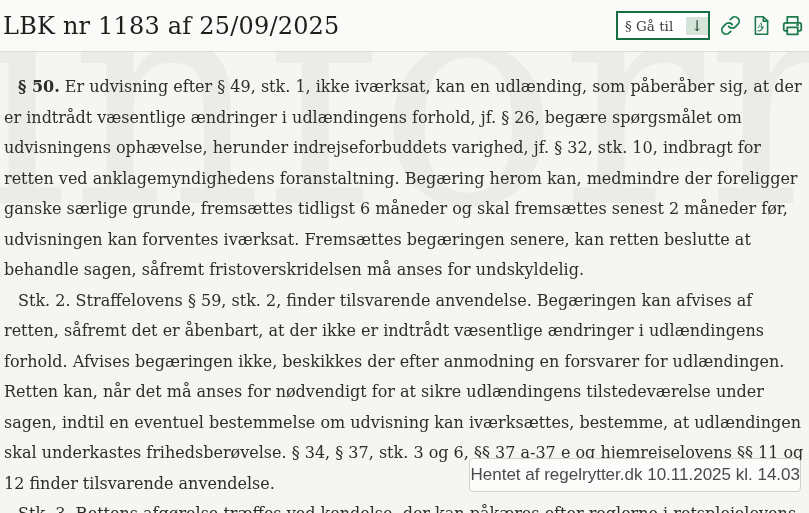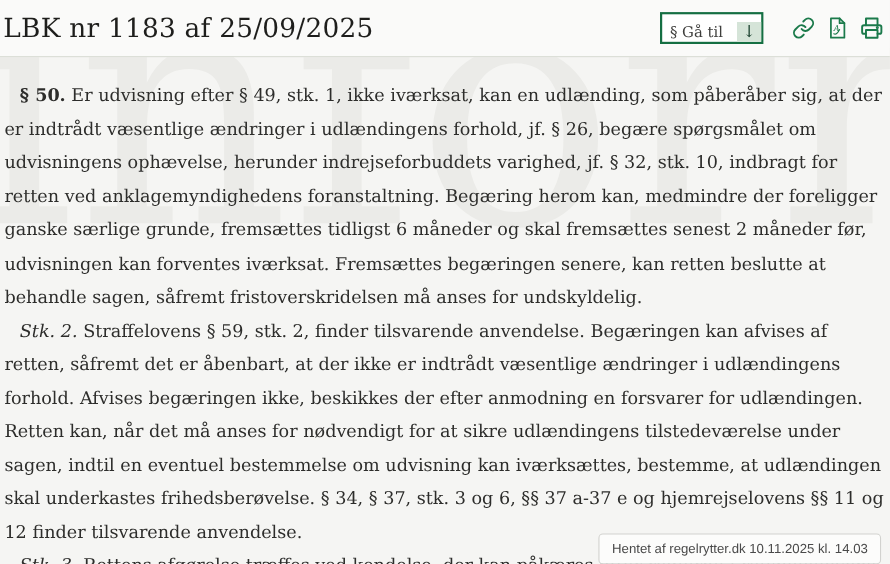--- a/index.html
+++ b/index.html
@@ -26,27 +26,26 @@
   .page-title {
     font-size: 24px;
     color: #1e1e1c;
     letter-spacing: 0.2px;
     flex: 0 0 auto;
   }
   .header-spacer { flex: 1 1 auto; }
 
   .goto-select {
     display: flex;
-    align-items: flex-end;
+    align-items: center;
     width: 94px;
     height: 29px;
     border: 2px solid #156f43;
     background: #ffffff;
     cursor: pointer;
-    margin-right: 16px;
   }
   .goto-label {
     flex: 1 1 auto;
     font-size: 13.5px;
     color: #3e3e3c;
     display: flex;
     align-items: center;
     padding-left: 7px;
     white-space: nowrap;
     overflow: hidden;
@@ -96,34 +95,34 @@
   .doc {
     position: relative;
     z-index: 1;
     padding: 20px 4px 0 4px;
     font-size: 16px;
     line-height: 30.5px;
     color: #2d2d2b;
   }
   .doc p { text-indent: 14px; }
   .marker-bold { font-weight: bold; }
-  .marker-italic { font-style: italic; }
+  .marker-italic { }
 
   
   .retrieval-badge {
     position: absolute;
     z-index: 3;
     right: 8px;
-    bottom: 0;
+    bottom: 21px;
     background: #fcfcfb;
     border: 1px solid #d2d2cf;
     border-radius: 4px;
-    padding: 6px 11px;
+    padding: 6px 0;
     font-family: "Liberation Sans", sans-serif;
-    font-size: 12px;
+    font-size: 17px;
     color: #4a4a4a;
     white-space: nowrap;
   }
 </style>
 </head>
 <body>
 
 <div class="header">
   <div class="page-title">LBK nr 1183 af 25/09/2025</div>
 

